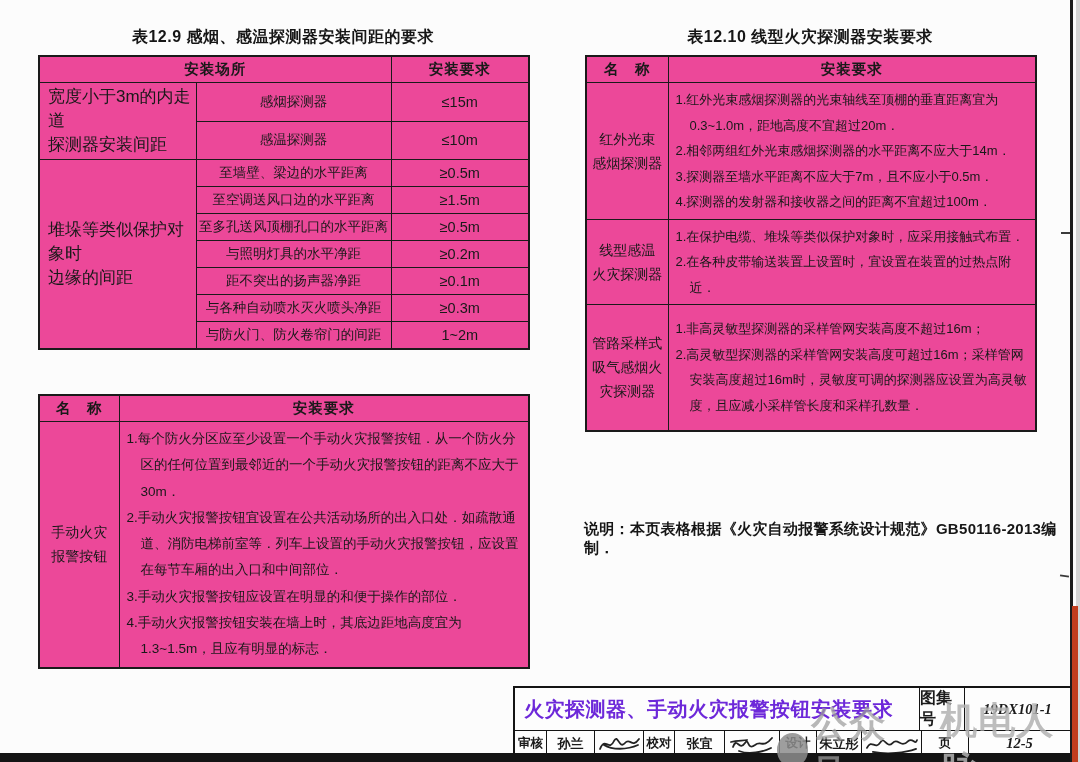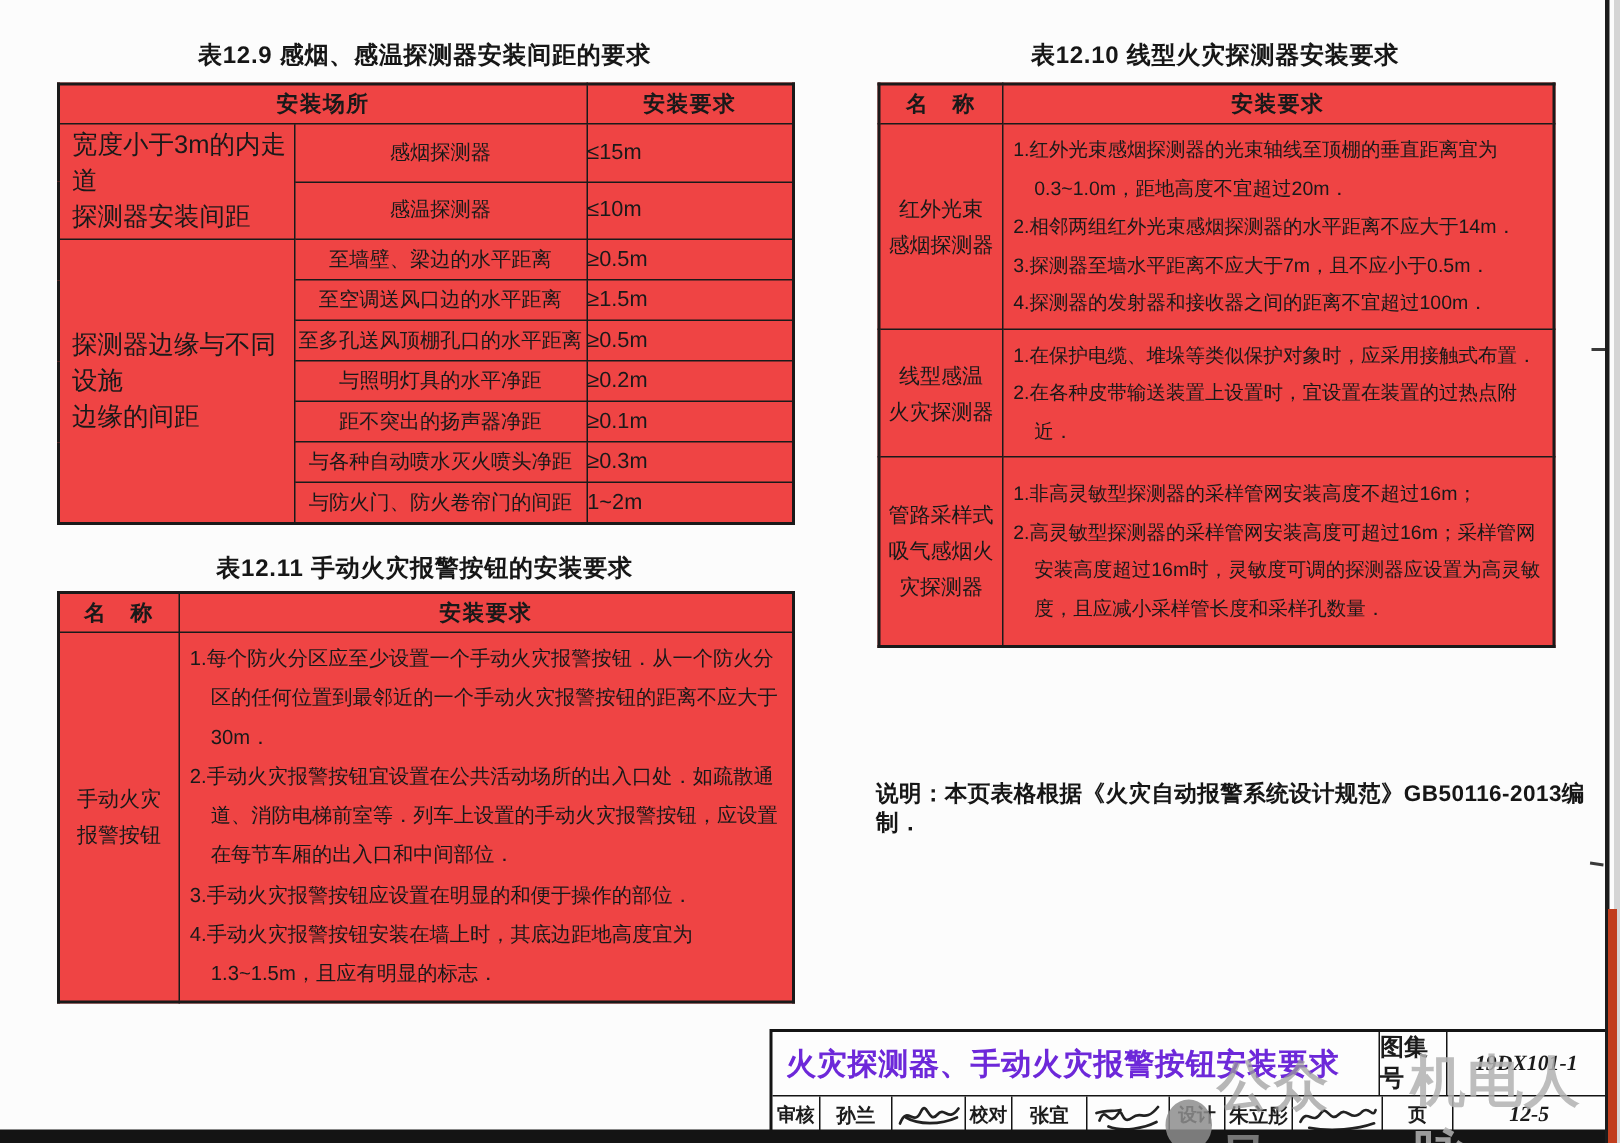--- a/index.html
+++ b/index.html
@@ -4,31 +4,31 @@
 <style>
   html,body{margin:0;padding:0;background:#e8e8e8;}
   .frame{position:relative;width:1080px;height:762px;background:#fcfcfc;overflow:hidden;
          font-family:"Liberation Sans","DejaVu Sans",sans-serif;color:#1b1b1b;}
   .abs{position:absolute;}
 
   
   .tbl-title{font-size:16px;font-weight:700;text-align:center;letter-spacing:0.5px;color:#161616;}
 
   
-  table.grid{border-collapse:collapse;table-layout:fixed;background:#ef4444;}
+  table.grid{border-collapse:collapse;table-layout:fixed;background:#ec4899;}
   table.grid{border:2.5px solid #1a1a1a;}
   table.grid th,table.grid td{border:1.5px solid #1a1a1a;padding:0;vertical-align:middle;
        font-weight:500;color:#191919;}
   table.grid th{font-size:14.5px;font-weight:700;text-align:center;height:25px;letter-spacing:1px;}
 
   
   .t129 td{font-size:13.5px;height:26px;}
   .t129 td.lbl{text-align:left;padding:2px 4px 2px 8px;white-space:pre-line;line-height:24px;font-size:17px;}
   .t129 td.place{text-align:center;padding:0 2px;}
-  .t129 td.val{text-align:left;font-size:14.5px;}
+  .t129 td.val{text-align:center;font-size:14.5px;}
 
   
   .t1210 td.name,.t1211 td.name{text-align:center;white-space:pre-line;font-size:14px;line-height:24px;padding:0 3px;}
   .items{padding:4px 4px 4px 7px !important;vertical-align:middle;}
   .items p{margin:0;padding-left:14px;text-indent:-14px;}
   .t1210 .items p{font-size:13px;line-height:25.5px;}
   .t1211 .items p{font-size:13.5px;line-height:26.3px;}
 
   
   .note{font-size:15px;font-weight:600;color:#161616;letter-spacing:0.3px;}
@@ -85,21 +85,21 @@
         <td rowspan="2" class="lbl">宽度小于3m的内走道
 探测器安装间距</td>
         <td class="place">感烟探测器</td>
         <td class="val">≤15m</td>
       </tr>
       <tr>
         <td class="place">感温探测器</td>
         <td class="val">≤10m</td>
       </tr>
       <tr>
-        <td rowspan="7" class="lbl">探测器边缘与不同设施
+        <td rowspan="7" class="lbl">堆垛等类似保护对象时
 边缘的间距</td>
         <td class="place">至墙壁、梁边的水平距离</td>
         <td class="val">≥0.5m</td>
       </tr>
       <tr>
         <td class="place">至空调送风口边的水平距离</td>
         <td class="val">≥1.5m</td>
       </tr>
       <tr>
         <td class="place">至多孔送风顶棚孔口的水平距离</td>
@@ -159,21 +159,20 @@
 吸气感烟火
 灾探测器</td>
         <td class="items">
           <p>1.非高灵敏型探测器的采样管网安装高度不超过16m；</p>
           <p>2.高灵敏型探测器的采样管网安装高度可超过16m；采样管网安装高度超过16m时，灵敏度可调的探测器应设置为高灵敏度，且应减小采样管长度和采样孔数量．</p>
         </td>
       </tr>
     </tbody>
   </table>
 
-  <div class="abs tbl-title" style="left:38px;top:369px;width:490px;">表12.11  手动火灾报警按钮的安装要求</div>
 
   <table class="grid t1211 abs" style="left:38px;top:394px;width:490px;">
     <colgroup>
         <col style="width:80px">
         <col style="width:410px">
       </colgroup>
     <tbody>
       <tr>
         <th>名　称</th>
         <th>安装要求</th>

